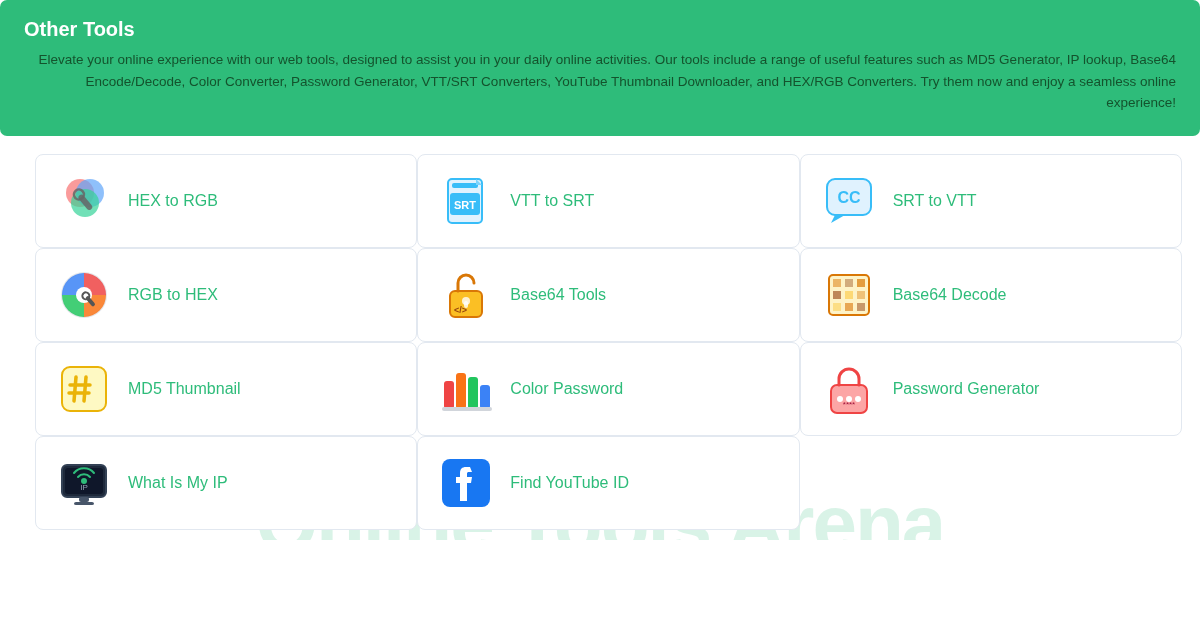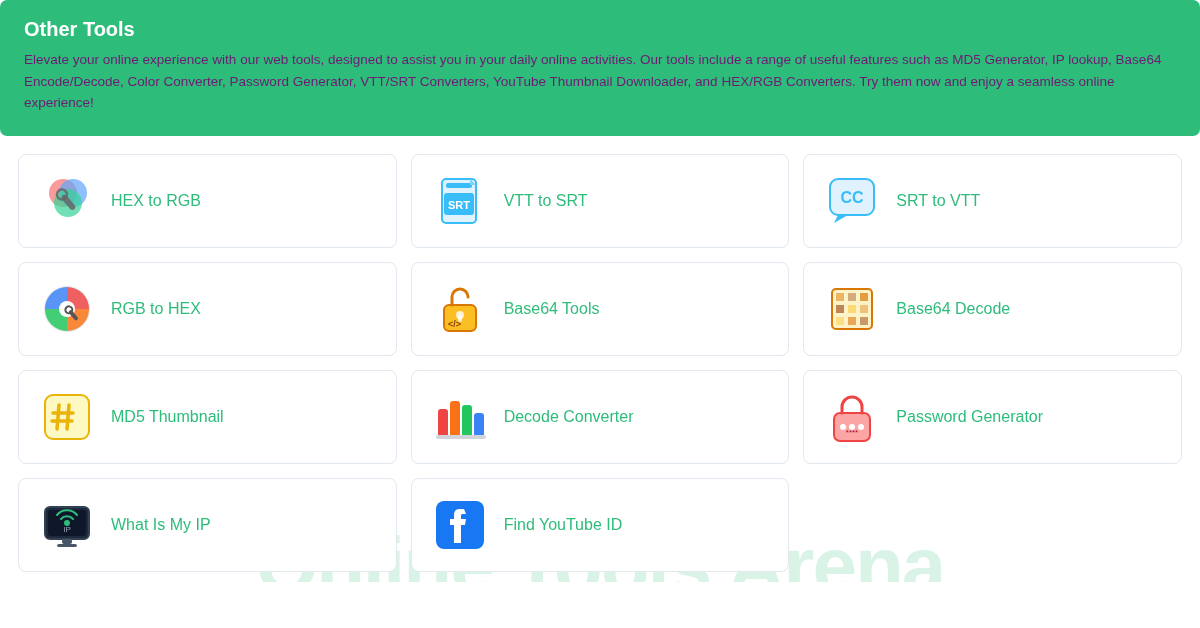--- a/index.html
+++ b/index.html
@@ -18,44 +18,44 @@
     }
 
     .header-title {
       color: #fff;
       font-size: 20px;
       font-weight: bold;
       margin-bottom: 8px;
     }
 
     .header-desc {
-      color: #701a75;
+      color: #14532d;
       font-size: 13.5px;
       line-height: 1.6;
+      text-align: right;
     }
 
     .watermark {
       position: absolute;
       bottom: -30px;
       left: 50%;
       transform: translateX(-50%);
       font-size: 80px;
       font-weight: 900;
       color: rgba(46, 188, 122, 0.18);
       white-space: nowrap;
       pointer-events: none;
       z-index: 0;
       letter-spacing: -2px;
     }
 
     .grid-container {
-      padding: 18px 18px 10px 18px;
+      padding: 18px 18px 10px 35px;
       display: grid;
       grid-template-columns: repeat(3, 1fr);
-      gap: 14px;
       position: relative;
       z-index: 1;
     }
 
     .tool-card {
       border: 1.5px solid #e2e8f0;
       border-radius: 8px;
       padding: 18px 20px;
       display: flex;
       align-items: center;
@@ -220,21 +220,21 @@
         <svg width="52" height="52" viewBox="0 0 52 52">
 
           <rect x="4" y="18" width="10" height="28" rx="3" fill="#ef4444"></rect>
           <rect x="16" y="10" width="10" height="36" rx="3" fill="#f97316"></rect>
           <rect x="28" y="14" width="10" height="32" rx="3" fill="#22c55e"></rect>
           <rect x="40" y="22" width="10" height="24" rx="3" fill="#3b82f6"></rect>
 
           <rect x="2" y="44" width="50" height="4" rx="2" fill="#d1d5db"></rect>
         </svg>
       </div>
-      <span class="tool-label">Decode Converter</span>
+      <span class="tool-label">Color Password</span>
     </div>
 
     <div class="tool-card">
       <div class="tool-icon">
         <svg width="52" height="52" viewBox="0 0 52 52">
 
           <rect x="8" y="22" width="36" height="28" rx="6" fill="#fca5a5" stroke="#ef4444" stroke-width="2"></rect>
 
           <path d="M16 22 L16 16 A10 10 0 0 1 36 16 L36 22" fill="none" stroke="#ef4444" stroke-width="3" stroke-linecap="round"></path>
 

